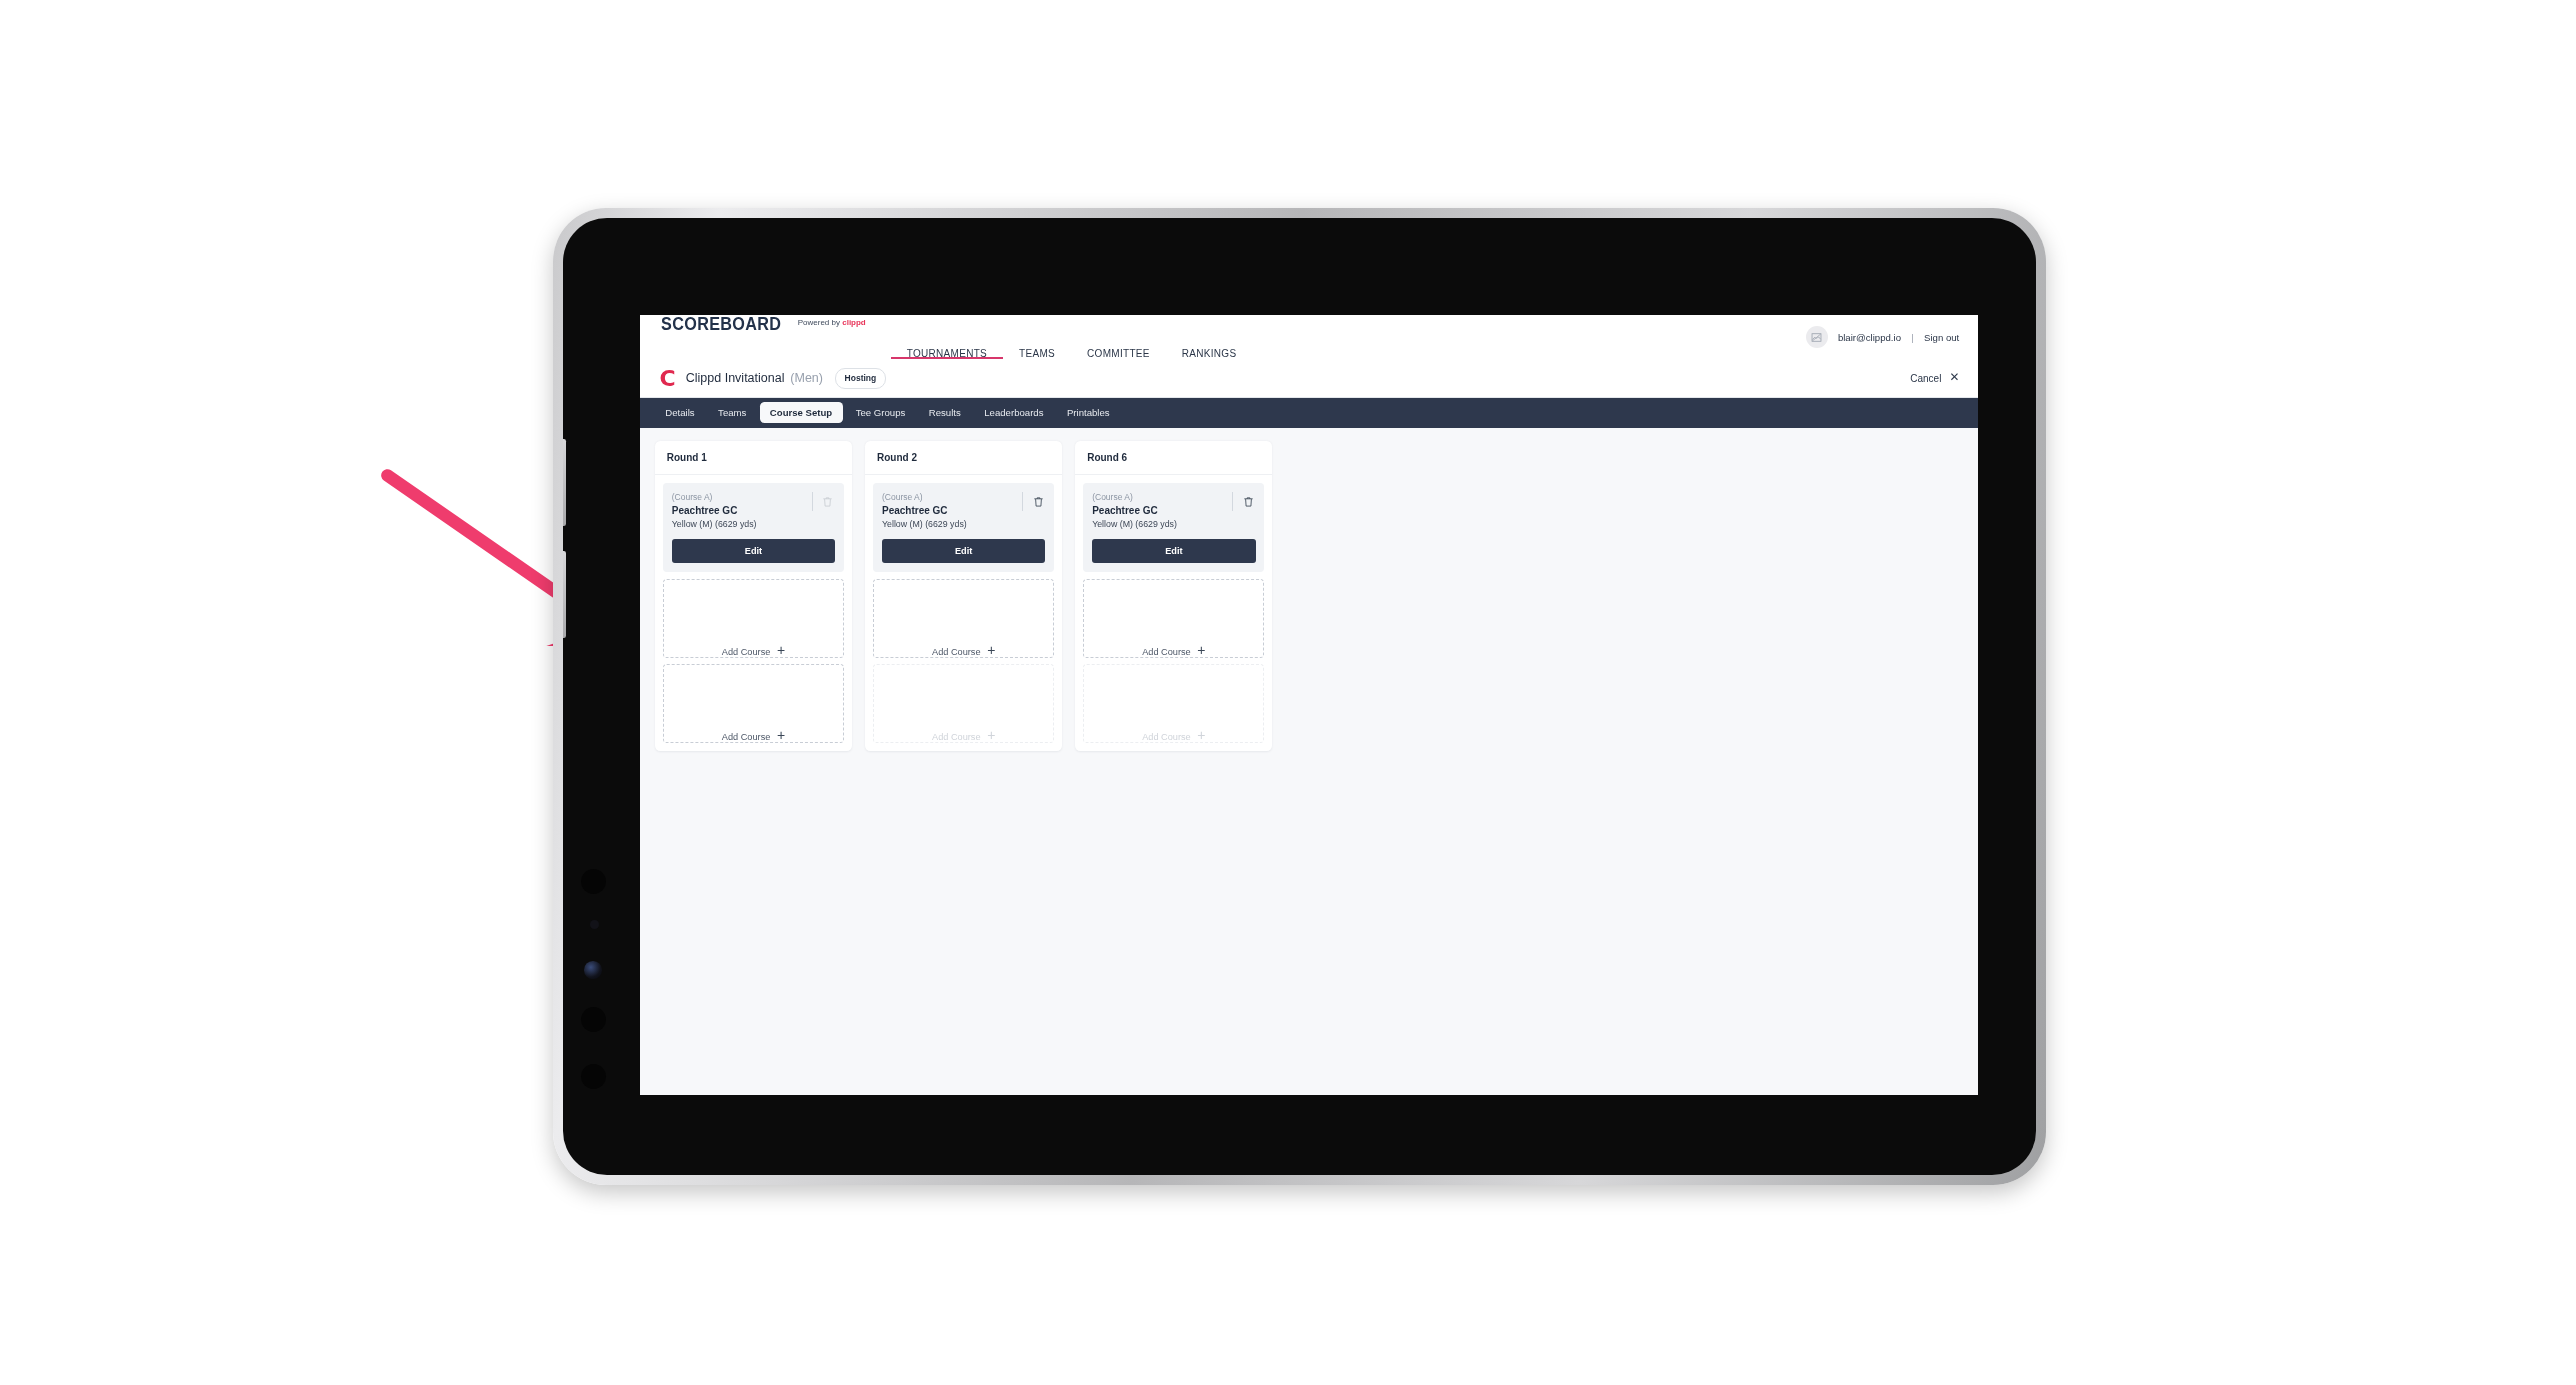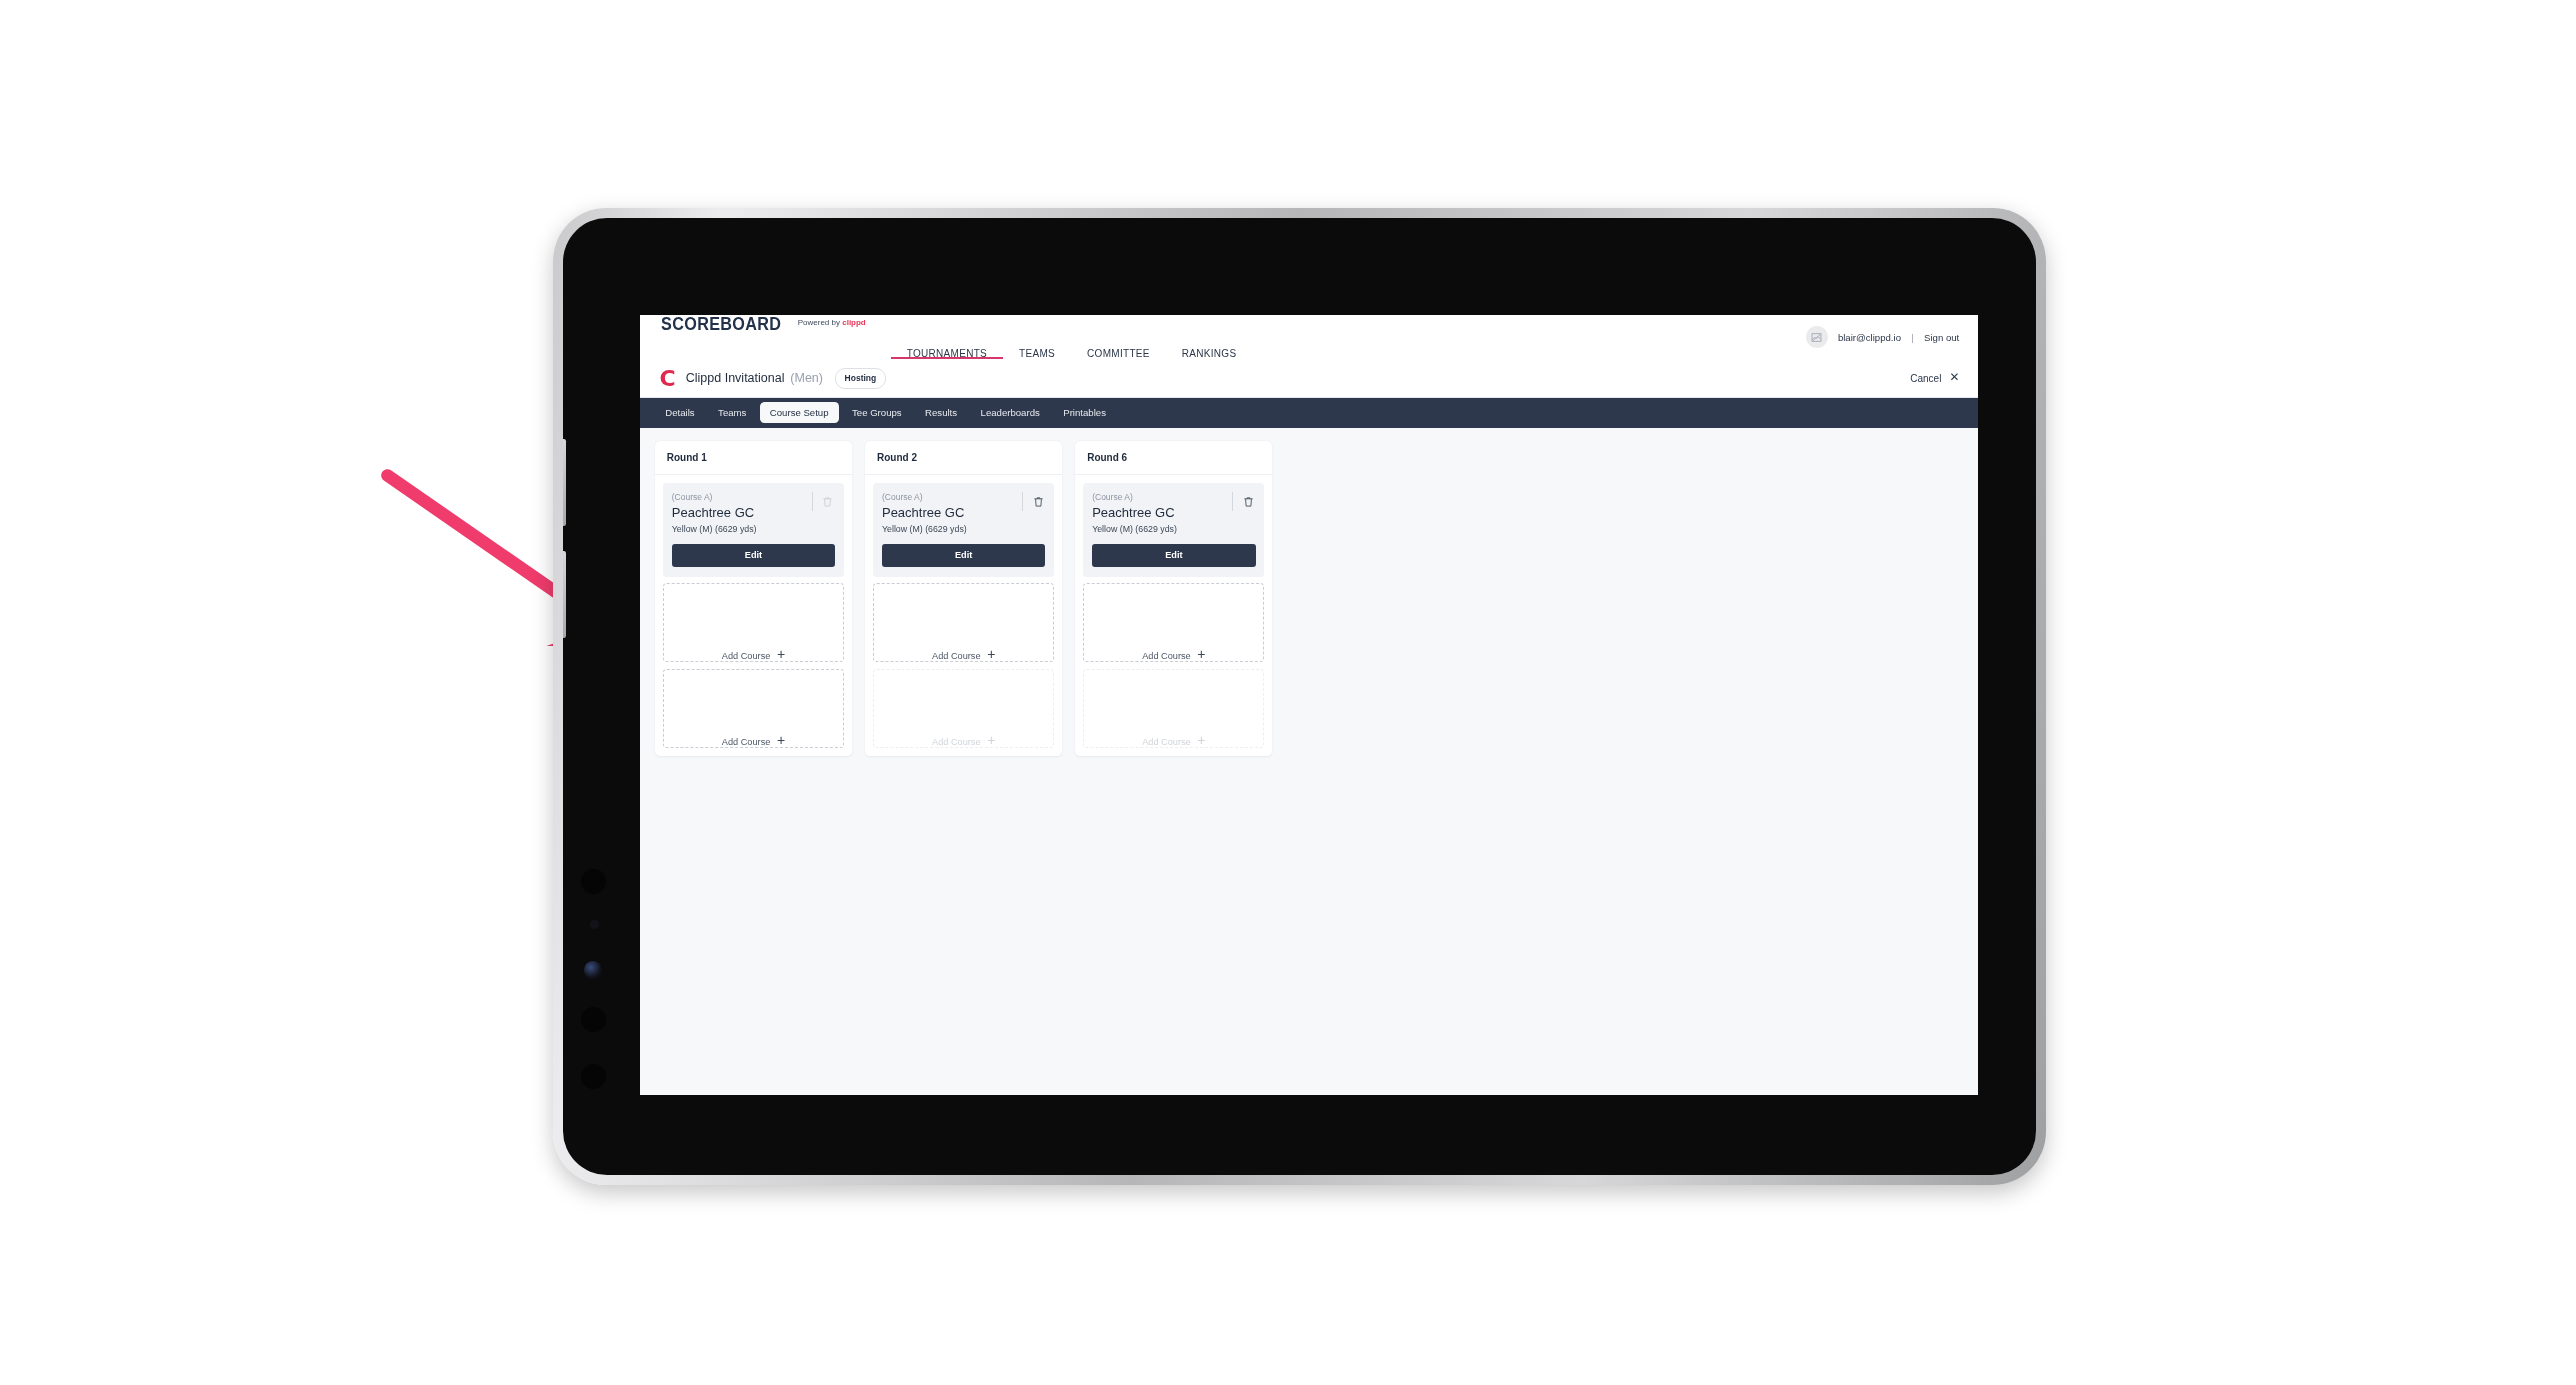--- a/index.html
+++ b/index.html
@@ -192,21 +192,21 @@
     padding: 5.2px 10.3px;
     font-size: 9.6px;
     color: #e7eaef;
     border-radius: 4.4px;
     cursor: pointer;
     white-space: nowrap;
   }
   .tab.active {
     background: #f7f8fa;
     color: #1f2a3c;
-    font-weight: 400;
+    font-weight: 700;
   }
 
   
   .body-area {
     background: #f7f8fa;
     padding: 13.2px 14.7px 0 14.7px;
     height: calc(100% - 113px);
   }
   .rounds-row { display: flex; gap: 13.2px; align-items: flex-start; }
 
@@ -226,21 +226,21 @@
   }
   .round-body { padding: 7.4px 8px 8px 8px; }
 
   .course-card {
     background: #f1f3f6;
     border-radius: 3.7px;
     padding: 8.8px 8.8px 9.6px 8.8px;
     position: relative;
   }
   .course-label { font-size: 8.5px; color: #8c95a3; margin-bottom: 1.5px; }
-  .course-name { font-size: 13px; font-weight: 400; color: #1f2a3c; line-height: 1.5; }
+  .course-name { font-size: 10px; font-weight: 700; color: #1f2a3c; line-height: 1.5; }
   .course-tee { font-size: 8.8px; color: #3d4757; line-height: 1.5; }
   .card-actions {
     position: absolute;
     top: 9.6px; right: 8.8px;
     display: flex; align-items: center; gap: 8px;
   }
   .vdivider { width: 0.7px; height: 19px; background: #d3d8df; }
   .trash-btn {
     background: none; border: none; cursor: pointer;
     padding: 0; display: flex; align-items: center; justify-content: center;

